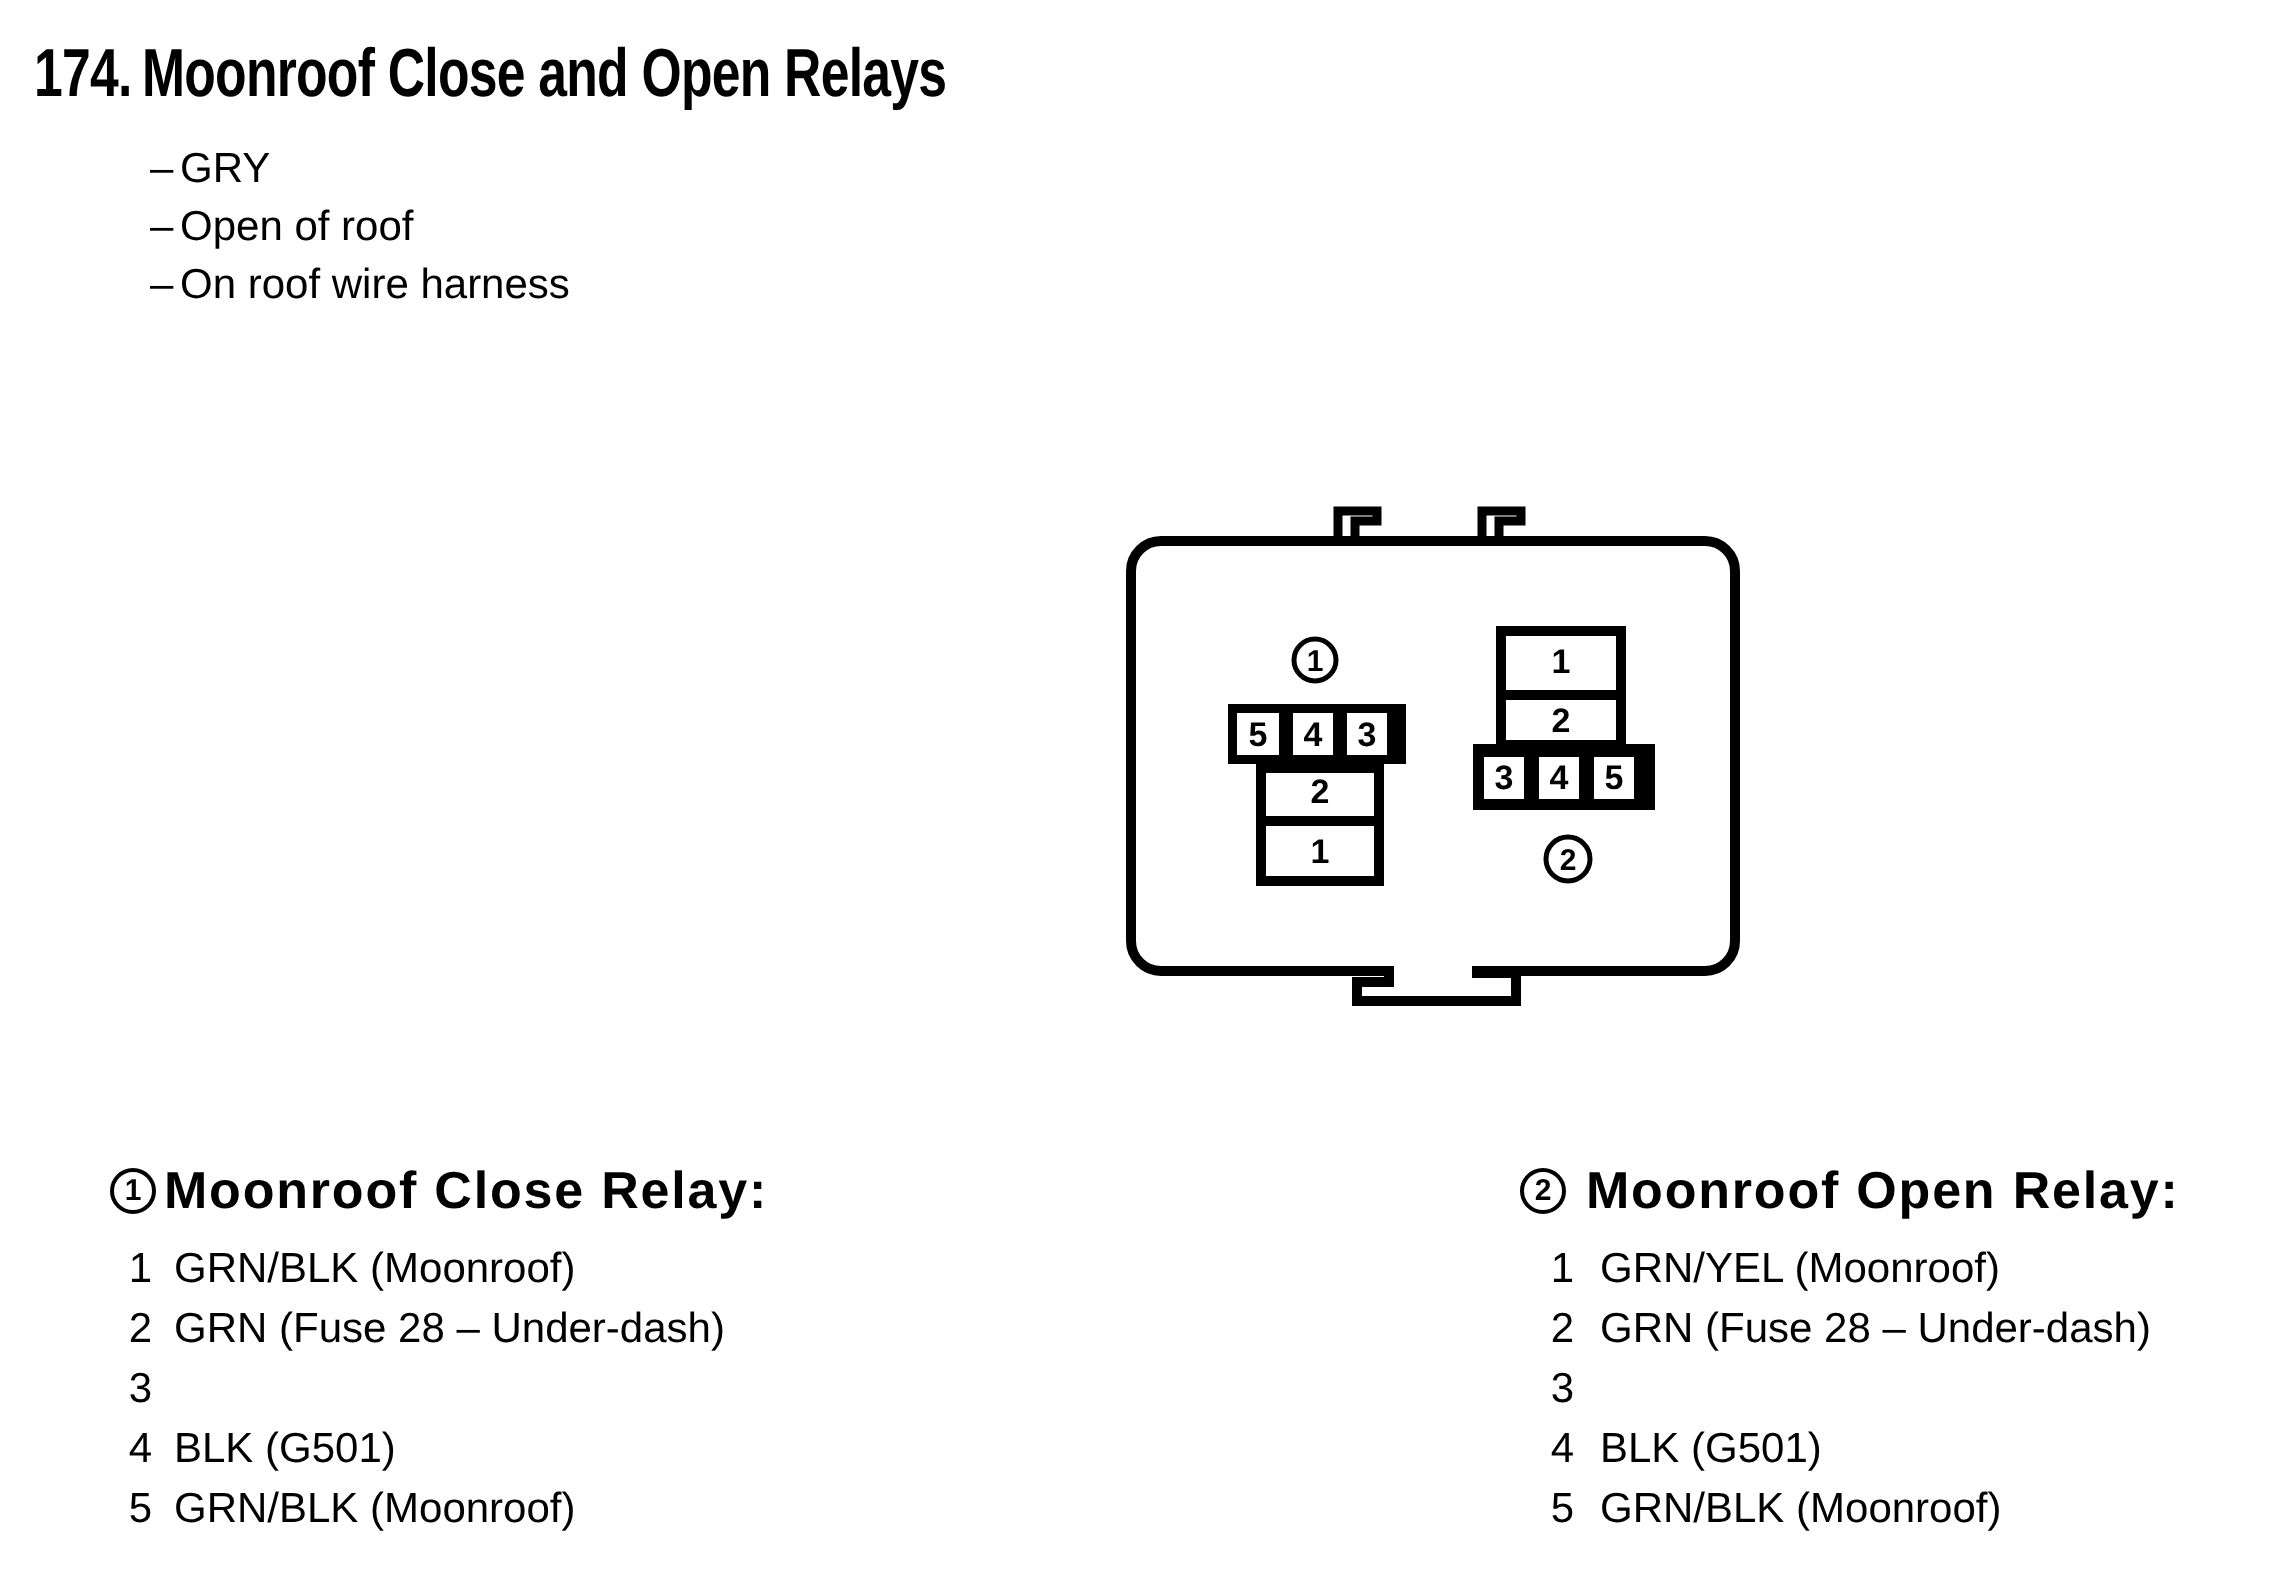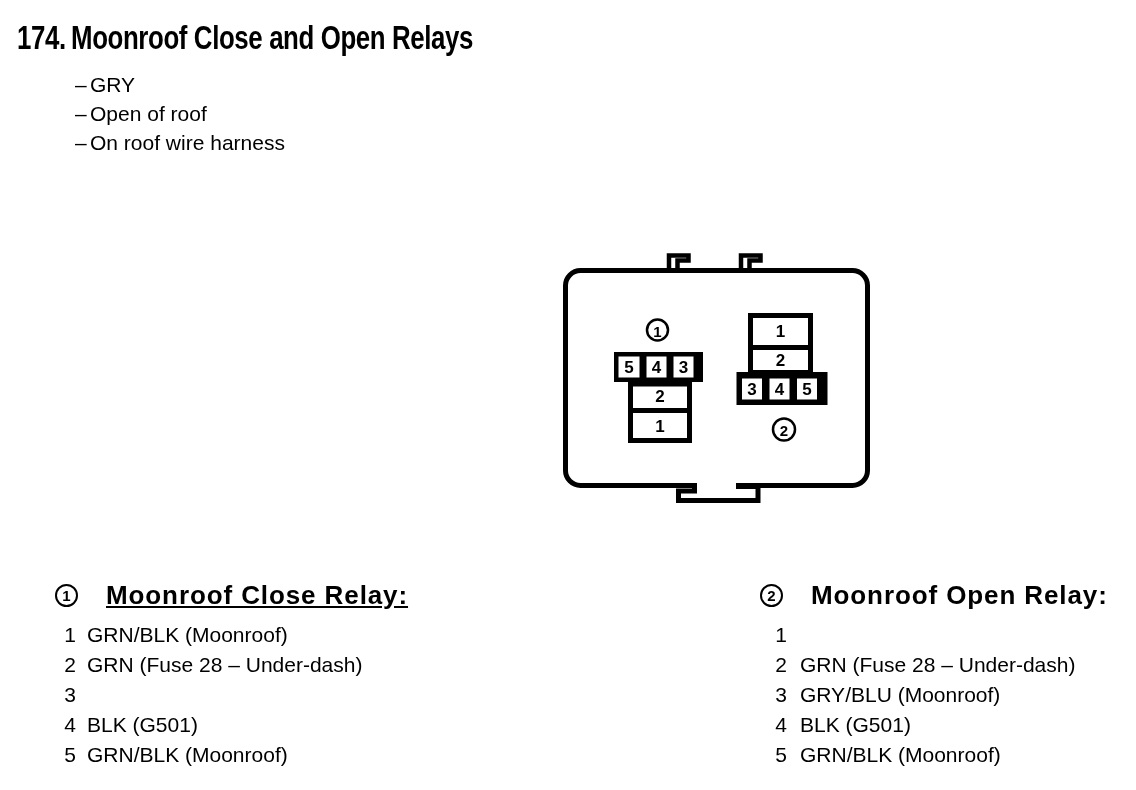--- a/index.html
+++ b/index.html
@@ -36,26 +36,26 @@
     display:flex; align-items:center; justify-content:center;
     font-weight:bold; font-size:15px; line-height:1;
   }
   .legend h2 { margin:0; font-size:26px; font-weight:bold; letter-spacing:.9px; line-height:26px; white-space:nowrap; }
   .pins { margin:12px 0 0 0; padding:0; list-style:none; }
   .pins li { display:flex; font-size:21px; line-height:30px; white-space:nowrap; }
   .pin-num  { width:36px; text-align:right; }
 
   #legend-close { left:40px; }
   #legend-close .head { padding-left:15px; }
-  #legend-close h2 { margin-left:28px;text-decoration:underline; }
+  #legend-close h2 { margin-left:4px; }
   #legend-close .pin-desc { margin-left:11px; }
 
   #legend-open { left:751px; }
   #legend-open .head { padding-left:9px; }
-  #legend-open h2 { margin-left:28px; }
+  #legend-open h2 { margin-left:10px; }
   #legend-open .pin-desc { margin-left:13px; }
 </style>
 </head>
 <body>
 
 <span class="abs" id="figure-number">174.</span>
 <h1 class="abs" id="page-title" style="margin:0;">Moonroof Close and Open Relays</h1>
 
 <ul class="abs" id="location-notes">
   <li>
@@ -148,28 +148,28 @@
 </section>
 
 <section class="legend" id="legend-open">
   <div class="head">
     <span class="badge">2</span>
     <h2>Moonroof Open Relay:</h2>
   </div>
   <ol class="pins">
     <li>
       <span class="pin-num">1</span>
+      <span class="pin-desc">GRN/YEL (Moonroof)</span>
     </li>
     <li>
       <span class="pin-num">2</span>
       <span class="pin-desc">GRN (Fuse 28 – Under-dash)</span>
     </li>
     <li>
       <span class="pin-num">3</span>
-      <span class="pin-desc">GRY/BLU (Moonroof)</span>
     </li>
     <li>
       <span class="pin-num">4</span>
       <span class="pin-desc">BLK (G501)</span>
     </li>
     <li>
       <span class="pin-num">5</span>
       <span class="pin-desc">GRN/BLK (Moonroof)</span>
     </li>
   </ol>

